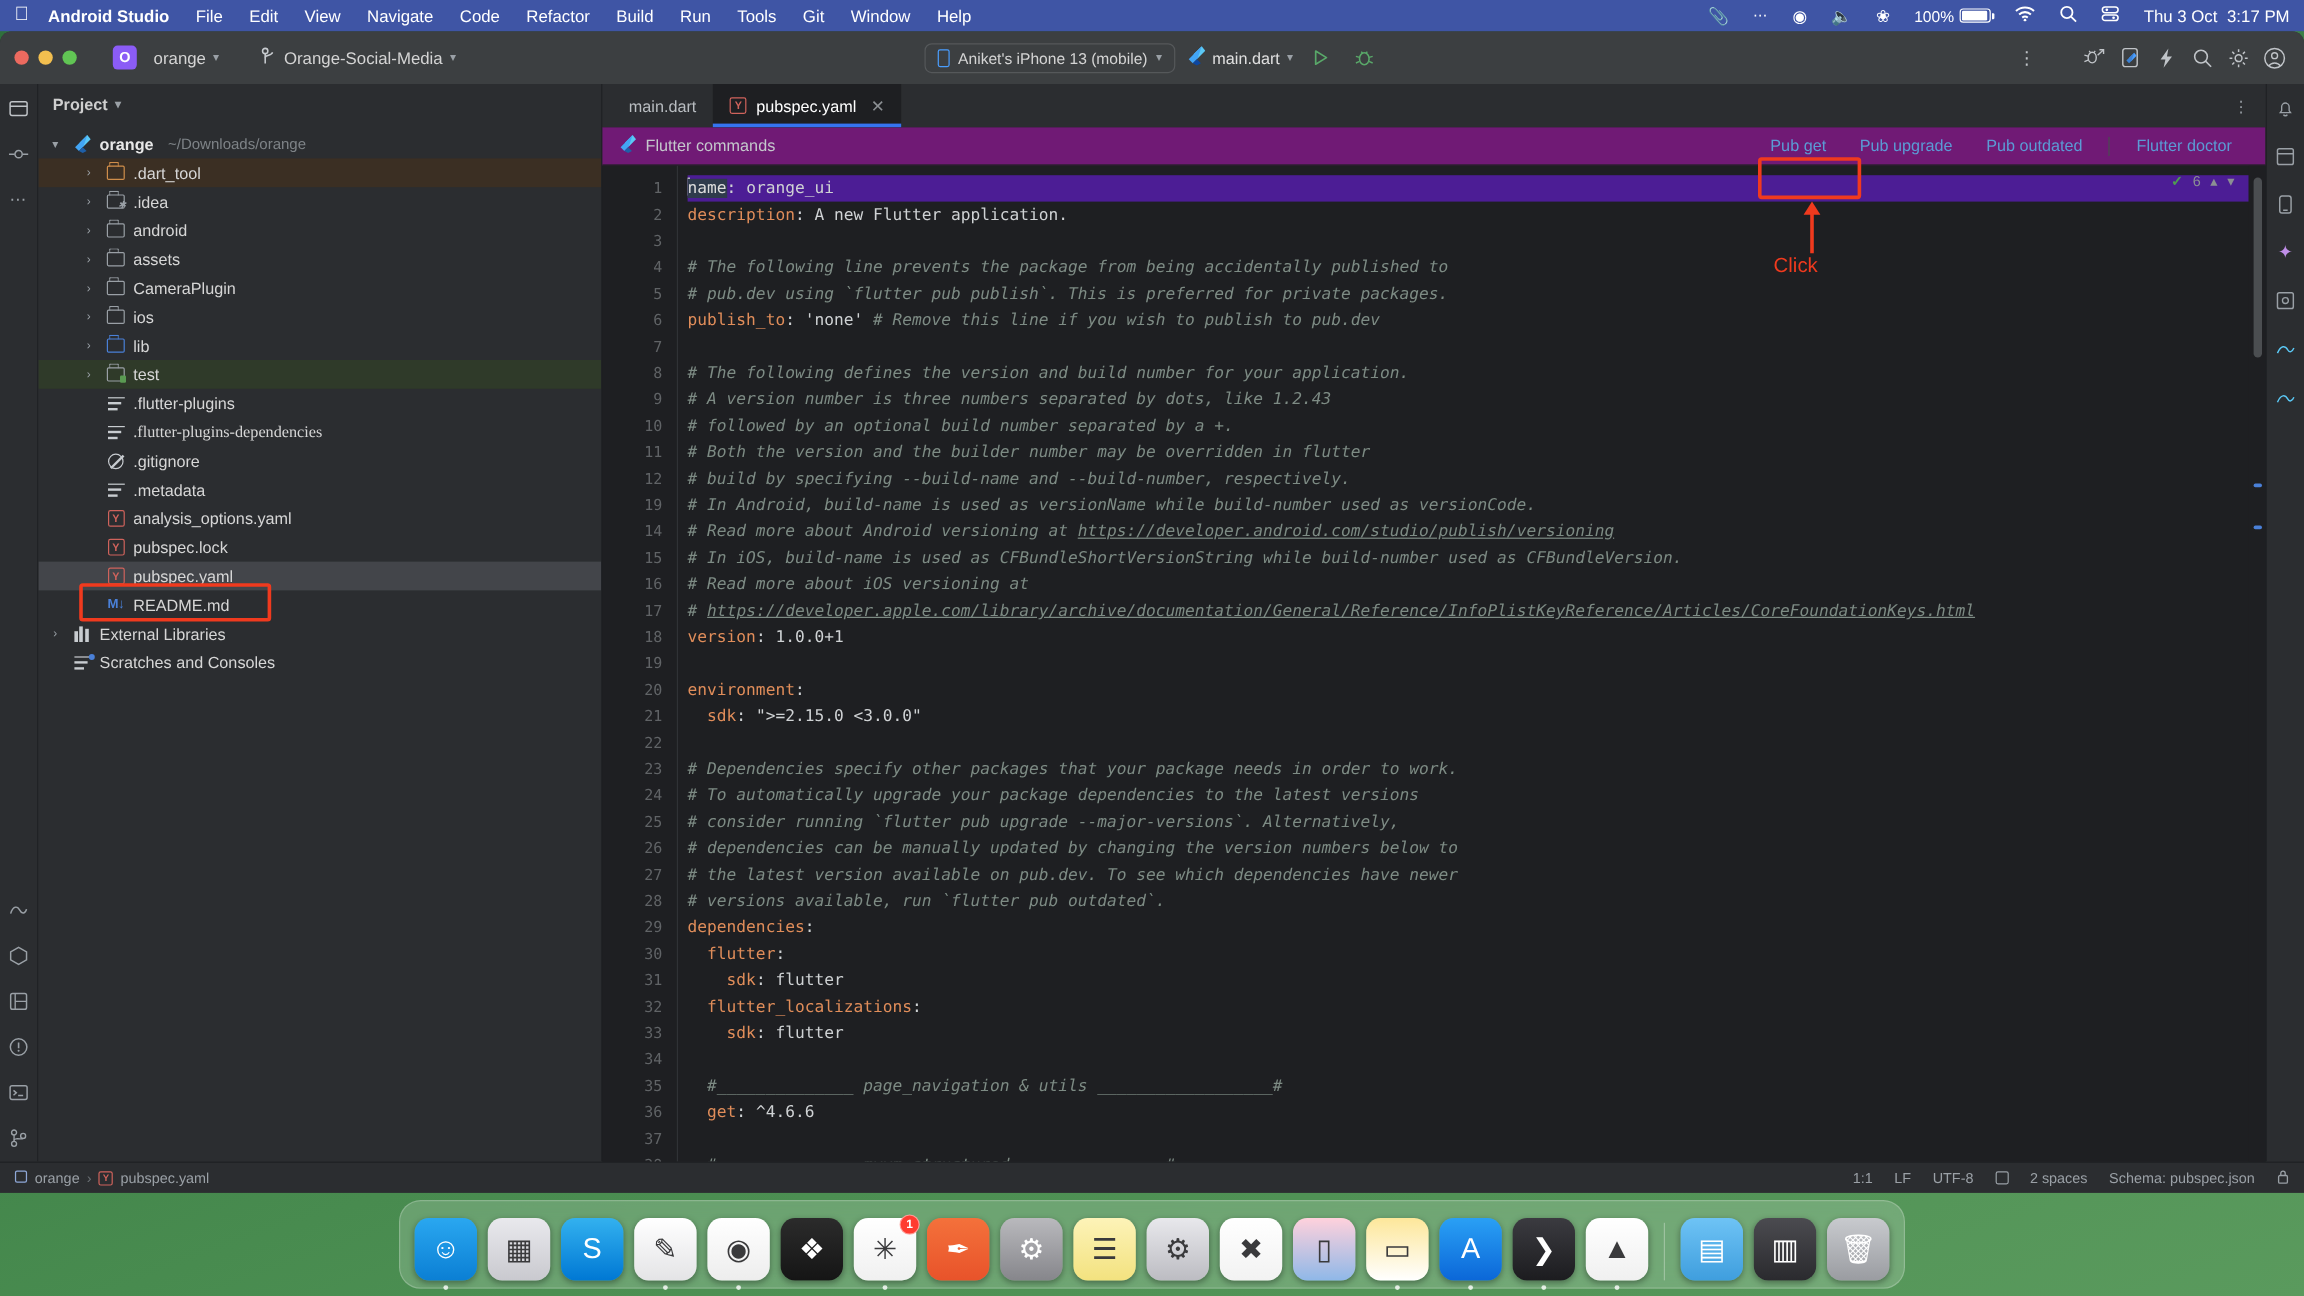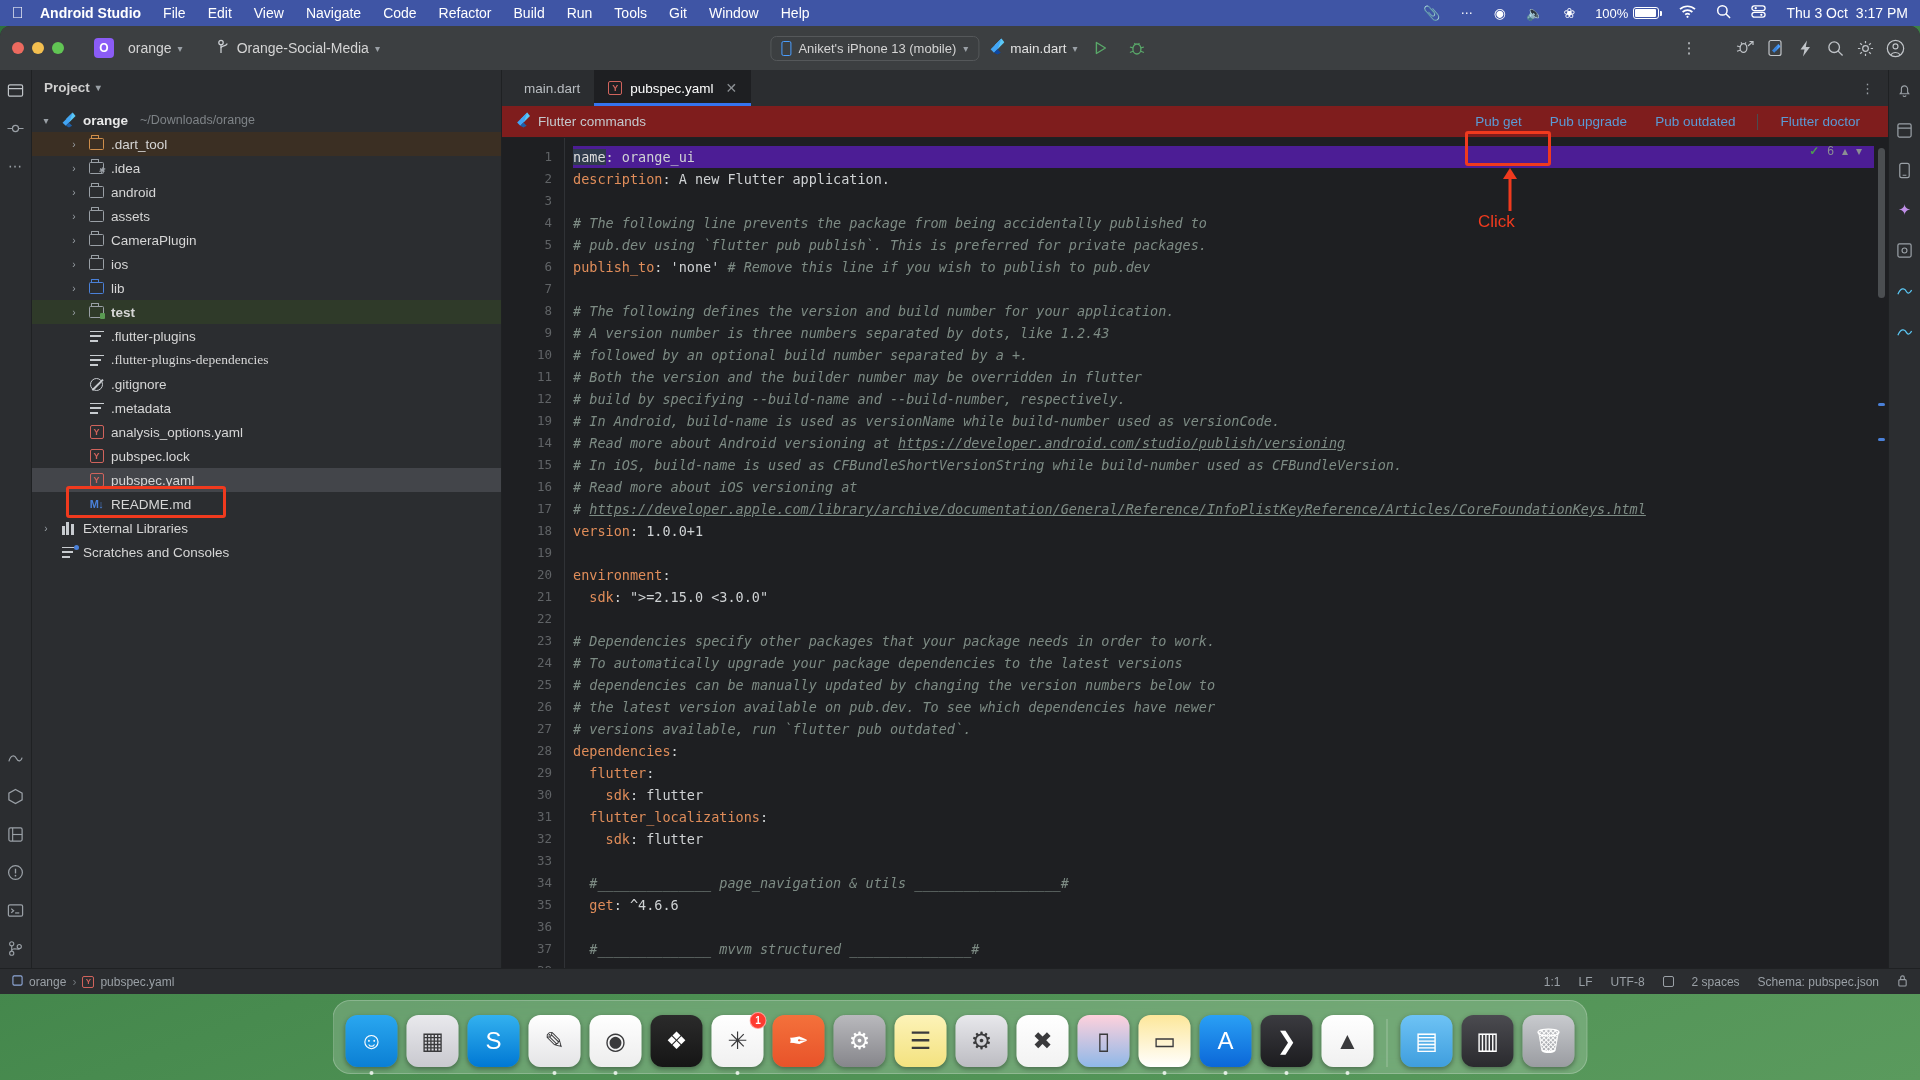--- a/index.html
+++ b/index.html
@@ -79,21 +79,21 @@
   #tree{ flex:1; overflow:hidden; padding-top:4px; font-size:13.5px; }
   .row{ height:24px; display:flex; align-items:center; gap:6px; padding-left:6px; white-space:nowrap; position:relative;}
   .row .arrow{ width:16px;text-align:center;color:#9aa0a6;font-size:10px;flex:0 0 16px;}
   .row .ico{ width:17px;height:17px;flex:0 0 17px;display:flex;align-items:center;justify-content:center;}
   .row .lbl{ color:#d6d6d6; }
   .row .sub{ color:#7e8387; margin-left:6px; font-size:12.5px;}
   .row.hl-brown{ background:#3b2f23; }
   .row.hl-green{ background:#2f3a29; }
   .row.hl-sel  { background:#43454a; }
   .row.root .lbl{ font-weight:bold; color:#e8e8e8; }
-  .row.bold .lbl{ font-weight:bold; }
+  .row.bold .lbl{ font-weight:normal; }
 
   .folder{width:15px;height:12px;border-radius:1.5px;border:1.6px solid #9aa0a6;position:relative;}
   .folder::before{content:"";position:absolute;left:1px;top:-4px;width:6px;height:3px;border:1.6px solid #9aa0a6;border-bottom:none;border-radius:1px 1px 0 0;}
   .folder.orange{border-color:#cf8e4b;} .folder.orange::before{border-color:#cf8e4b;}
   .folder.blue{border-color:#4a80d8;} .folder.blue::before{border-color:#4a80d8;}
 
   .yamlic{width:14px;height:14px;border:1.4px solid #d0635c;border-radius:2px;color:#d0635c;font-size:9px;display:flex;align-items:center;justify-content:center;font-weight:bold;}
   .linesic{width:14px;height:11px;display:flex;flex-direction:column;justify-content:space-between;}
   .linesic i{display:block;height:1.6px;background:#c8ccd0;}
   .linesic i:nth-child(2){width:80%} .linesic i:nth-child(3){width:60%}
@@ -107,21 +107,21 @@
   
   #editor{ flex:1; display:flex; flex-direction:column; min-width:0; background:#1e1f22;}
   #tabbar{ height:36px; background:#2b2d30; display:flex; align-items:stretch; flex:0 0 36px; position:relative;}
   .tab{ display:flex;align-items:center;gap:8px;padding:0 14px;font-size:13.5px;color:#b9bdc1;cursor:pointer;position:relative;}
   .tab.active{ color:#ffffff; background:#1e1f22;}
   .tab.active::after{content:"";position:absolute;left:0;right:0;bottom:0;height:3px;background:#3574f0;}
   .dartic{width:14px;height:14px;background:#4a9eff;transform:skewY(-20deg);border-radius:2px;}
   .tabx{color:#8b8f93;font-size:14px;margin-left:4px;}
   #tabbar .tb-more{margin-left:auto;display:flex;align-items:center;padding:0 14px;color:#9aa0a6;}
 
-  #notifbar{ height:32px;background:#7f1d1d;display:flex;align-items:center;padding:0 14px;flex:0 0 32px;
+  #notifbar{ height:32px;background:#701a75;display:flex;align-items:center;padding:0 14px;flex:0 0 32px;
     border-bottom:1px solid #1f2123; font-size:13.5px;}
   #notifbar .lbltxt{ color:#c4c8cc; margin-left:8px;}
   #notifbar .links{ margin-left:auto; display:flex; align-items:center; gap:0px;}
   #notifbar .links a{ color:#5b9bd5; text-decoration:none; padding:4px 14px; cursor:pointer; white-space:nowrap;}
   #notifbar .vsep{ width:1px;height:16px;background:#4a4d50;margin:0 8px;}
 
   #codearea{ flex:1; display:flex; position:relative; overflow:hidden; background:#1e1f22;}
   #gutter{ width:62px; flex:0 0 62px; background:#1e1f22; text-align:right; padding-top:8px;
      font-family:"DejaVu Sans Mono", monospace; font-size:12.5px; color:#606366;}
   #gutter div{ height:22px; line-height:22px; padding-right:12px;}
@@ -671,20 +671,21 @@
             <div class="cl"><span class="c"># In iOS, build-name is used as CFBundleShortVersionString while build-number used as CFBundleVersion.</span></div>
             <div class="cl"><span class="c"># Read more about iOS versioning at</span></div>
             <div class="cl"><span class="c"># </span><span class="u">https://developer.apple.com/library/archive/documentation/General/Reference/InfoPlistKeyReference/Articles/CoreFoundationKeys.html</span></div>
             <div class="cl"><span class="k">version</span><span class="s">: 1.0.0+1</span></div>
             <div class="cl">&nbsp;</div>
             <div class="cl"><span class="k">environment</span><span class="s">:</span></div>
             <div class="cl"><span class="k">  sdk</span><span class="s">: "&gt;=2.15.0 &lt;3.0.0"</span></div>
             <div class="cl">&nbsp;</div>
             <div class="cl"><span class="c"># Dependencies specify other packages that your package needs in order to work.</span></div>
             <div class="cl"><span class="c"># To automatically upgrade your package dependencies to the latest versions</span></div>
+            <div class="cl"><span class="c"># consider running `flutter pub upgrade --major-versions`. Alternatively,</span></div>
             <div class="cl"><span class="c"># dependencies can be manually updated by changing the version numbers below to</span></div>
             <div class="cl"><span class="c"># the latest version available on pub.dev. To see which dependencies have newer</span></div>
             <div class="cl"><span class="c"># versions available, run `flutter pub outdated`.</span></div>
             <div class="cl"><span class="k">dependencies</span><span class="s">:</span></div>
             <div class="cl"><span class="k">  flutter</span><span class="s">:</span></div>
             <div class="cl"><span class="k">    sdk</span><span class="s">: flutter</span></div>
             <div class="cl"><span class="k">  flutter_localizations</span><span class="s">:</span></div>
             <div class="cl"><span class="k">    sdk</span><span class="s">: flutter</span></div>
             <div class="cl">&nbsp;</div>
             <div class="cl"><span class="c">  #______________ page_navigation &amp; utils __________________#</span></div>

